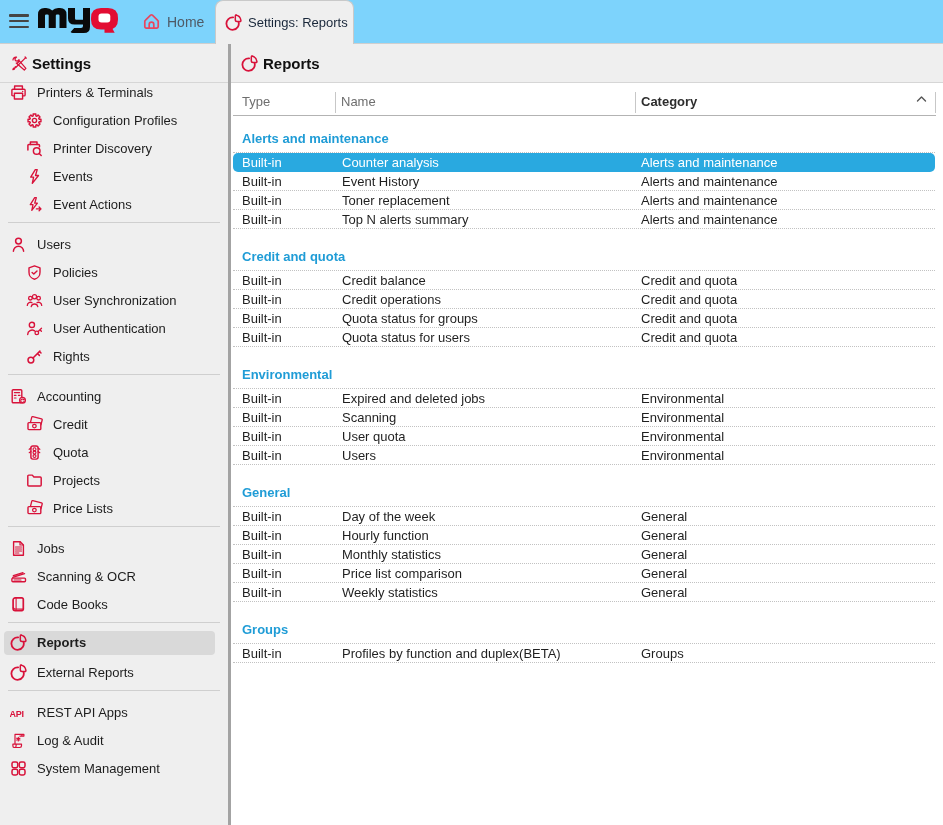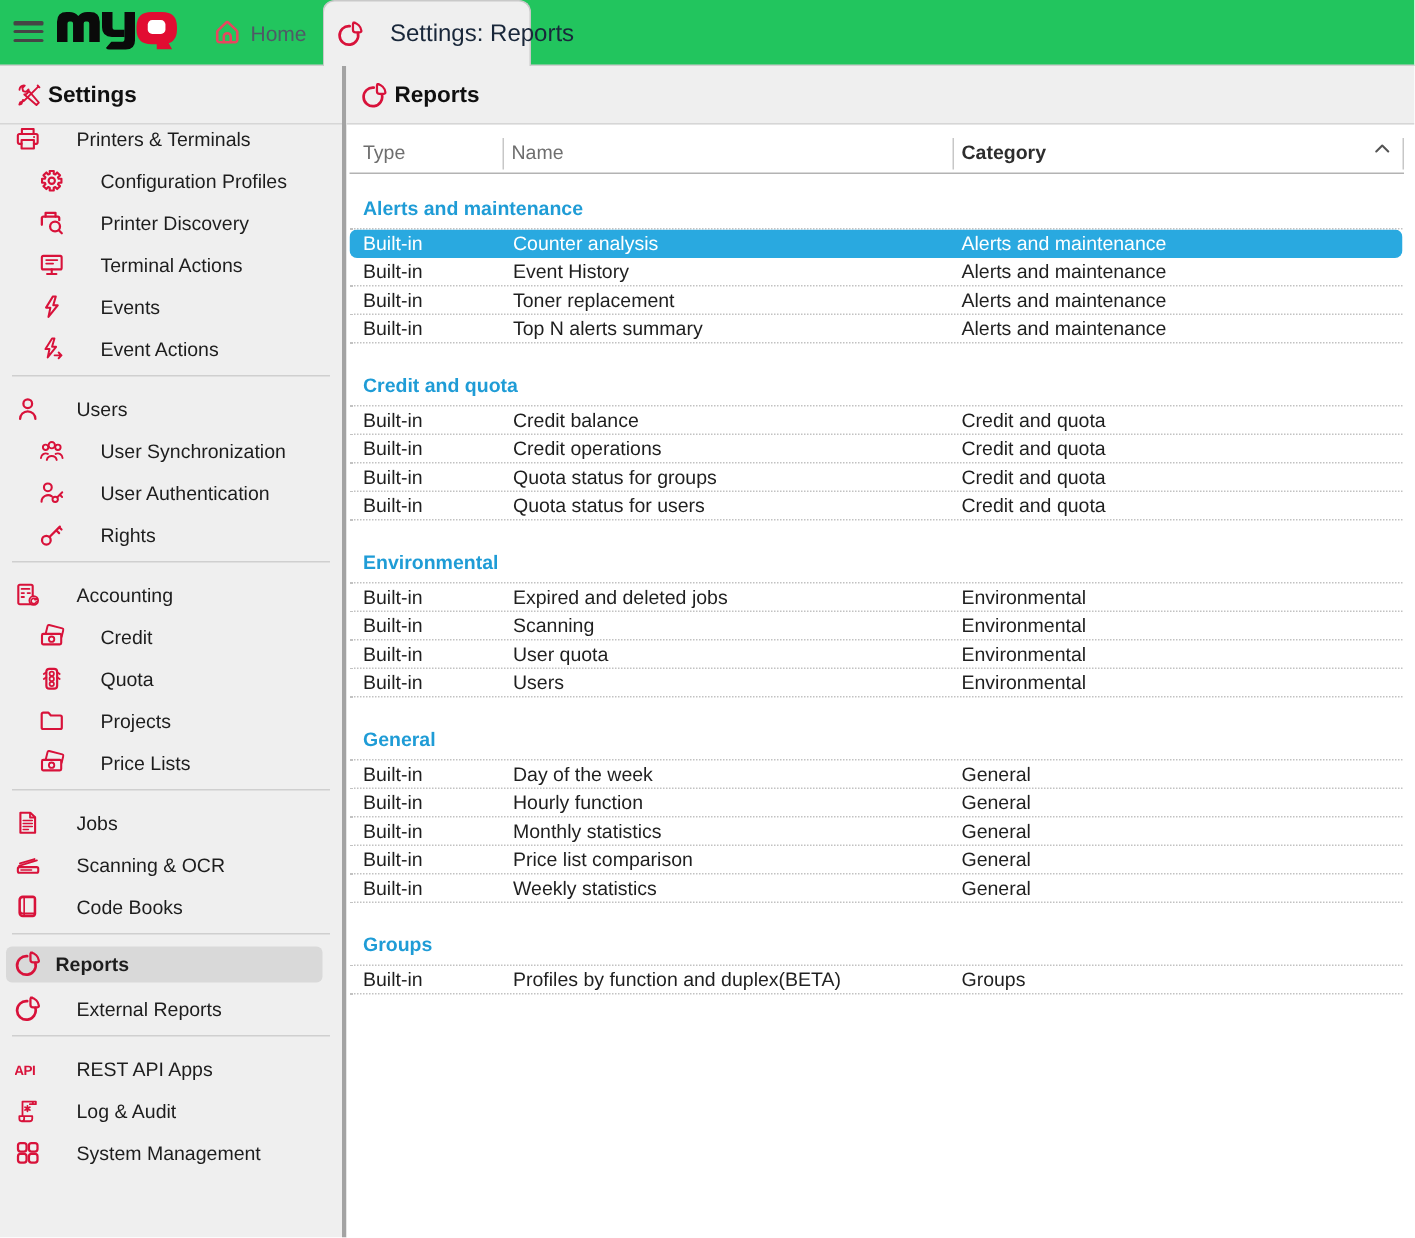--- a/index.html
+++ b/index.html
@@ -1,36 +1,36 @@
 <!DOCTYPE html>
 <html><head>
 <meta charset="utf-8">
 <style>
 * { margin:0; padding:0; box-sizing:border-box; }
 html,body { width:943px; height:825px; overflow:hidden; }
 body { font-family:"Liberation Sans",sans-serif; background:#fff; position:relative; color:#1f1f1f; }
 svg.ic { display:block; flex:0 0 auto; }
 
-.topbar { position:absolute; top:0; left:0; width:943px; height:44px; background:#22c55e; border-bottom:1px solid #cfcfcf; z-index:5;text-decoration:underline; }
+.topbar { position:absolute; top:0; left:0; width:943px; height:44px; background:#7dd3fc; border-bottom:1px solid #cfcfcf; z-index:5;text-decoration:underline; }
 .burger { position:absolute; left:9px; top:14px; width:20px; height:16px; }
 .burger div { height:2.6px; background:#454545; border-radius:1px; margin-bottom:3.3px; }
 .logo { position:absolute; left:38px; top:8px; }
 .hometab { position:absolute; left:143px; top:0; height:43px; display:flex; align-items:center; }
 .hometab span { margin-left:7px; font-size:14px; color:#4f5a66; white-space:nowrap; }
 .activetab { position:absolute; left:215px; top:0; width:139px; height:44px; background:#efefef; border:1px solid #c9c9c9; border-bottom:none; border-radius:8px 8px 0 0; display:flex; align-items:center; z-index:6; }
-.activetab span { margin-left:18px; font-size:16px; color:#19273a; white-space:nowrap; }
+.activetab span { margin-left:6px; font-size:13px; color:#19273a; white-space:nowrap; }
 .activetab svg { margin-left:9px; }
 
 .sidebar { position:absolute; top:44px; left:0; width:231px; height:781px; background:#efefef; border-right:3px solid #a3a3a3; overflow:hidden; }
 .sideheader { height:39px; border-bottom:1px solid #d6d6d6; display:flex; align-items:center; padding-left:11px; }
 .sideheader b { font-size:15px; color:#101010; margin-left:4px; }
 .menu { margin-top:-5px; }
 .mi { height:28px; display:flex; align-items:center; padding-left:10px; font-size:13px; color:#1d1d1d; }
 .mi svg { flex:0 0 auto; }
-.mi span { margin-left:24px; white-space:nowrap; }
+.mi span { margin-left:10px; white-space:nowrap; }
 .mi.sub { padding-left:26px; }
 .sep { height:1px; background:#cfcfcf; margin:4px 8px 7px 8px; }
 .mi.sel { padding-left:0; }
 .mi.sel .pill { height:24px; margin:-3px 13px 0 4px; flex:1; display:flex; align-items:center; background:#d9d9d9; border-radius:4px; padding-left:6px; font-weight:bold; }
 .mi.sel .pill span { margin-left:10px; }
 
 .content { position:absolute; top:44px; left:231px; width:712px; height:781px; background:#fff; }
 .contentheader { height:39px; background:#efefef; border-bottom:1px solid #d6d6d6; display:flex; align-items:center; padding-left:10px; }
 .contentheader b { font-size:15px; color:#101010; margin-left:5px; }
 .thead { position:relative; height:33px; }
@@ -87,30 +87,20 @@
             <path d="M1.9 9.9 V5.4 a1 1 0 0 1 1 -1 h9.6 a1 1 0 0 1 1 1 v1.4"></path>
             <circle cx="10.7" cy="11" r="3.3"></circle>
             <path d="M13.2 13.5 l2 2"></path>
           </g>
         </svg>
         <span>Printer Discovery</span>
       </div>
     <div class="mi sub">
         <svg class="ic" width="17" height="17" viewBox="0 0 17 17">
           <g fill="none" stroke="#d8123a" stroke-width="1.5" stroke-linecap="round" stroke-linejoin="round">
-            <rect x="1.9" y="2.6" width="13.2" height="9" rx="1" stroke-width="1.4"></rect>
-            <path d="M4.8 5.4 h7.4 M4.8 7.7 h4.6" stroke-width="1.2"></path>
-            <path d="M8.5 11.6 v2.2 M5.4 14.7 h6.2" stroke-width="1.4"></path>
-          </g>
-        </svg>
-        <span>Terminal Actions</span>
-      </div>
-    <div class="mi sub">
-        <svg class="ic" width="17" height="17" viewBox="0 0 17 17">
-          <g fill="none" stroke="#d8123a" stroke-width="1.5" stroke-linecap="round" stroke-linejoin="round">
             <path d="M9.3 1.6 L4.7 9.1 h2.9 L6.3 15.3 L12.5 7.5 H9.5 L11.2 1.6 Z" stroke-width="1.35"></path>
           </g>
         </svg>
         <span>Events</span>
       </div>
     <div class="mi sub">
         <svg class="ic" width="17" height="17" viewBox="0 0 17 17">
           <g fill="none" stroke="#d8123a" stroke-width="1.5" stroke-linecap="round" stroke-linejoin="round">
             <path d="M8.7 1.7 L4.3 8.7 h2.7 L5.8 14.3 L11.4 7.2 H8.7 L10.3 1.7 Z" stroke-width="1.3"></path>
             <path d="M10.4 12.9 h4.6 m-1.9 -1.9 l1.9 1.9 -1.9 1.9" stroke-width="1.3"></path>
@@ -120,20 +110,29 @@
       </div>
     <div class="sep"></div>
     <div class="mi">
         <svg class="ic" width="17" height="17" viewBox="0 0 17 17">
           <g fill="none" stroke="#d8123a" stroke-width="1.5" stroke-linecap="round" stroke-linejoin="round">
             <circle cx="8.5" cy="5.1" r="2.9"></circle>
             <path d="M3.4 15.3 a5.1 5.1 0 0 1 10.2 0"></path>
           </g>
         </svg>
         <span>Users</span>
+      </div>
+    <div class="mi sub">
+        <svg class="ic" width="17" height="17" viewBox="0 0 17 17">
+          <g fill="none" stroke="#d8123a" stroke-width="1.5" stroke-linecap="round" stroke-linejoin="round">
+            <path d="M8.5 1.9 L14 3.8 V8.2 A7 7 0 0 1 8.5 15.2 A7 7 0 0 1 3 8.2 V3.8 Z" stroke-width="1.4"></path>
+            <path d="M6.1 8.4 l1.7 1.7 L11 6.9" stroke-width="1.4"></path>
+          </g>
+        </svg>
+        <span>Policies</span>
       </div>
     <div class="mi sub">
         <svg class="ic" width="17" height="17" viewBox="0 0 17 17">
           <g fill="none" stroke="#d8123a" stroke-width="1.5" stroke-linecap="round" stroke-linejoin="round">
             <circle cx="4.4" cy="6.2" r="1.8" stroke-width="1.3"></circle>
             <circle cx="12.6" cy="6.2" r="1.8" stroke-width="1.3"></circle>
             <circle cx="8.5" cy="4.8" r="2.1" stroke-width="1.3"></circle>
             <path d="M1.3 13.4 a3.2 3.2 0 0 1 4.6 -2.8 M15.7 13.4 a3.2 3.2 0 0 0 -4.6 -2.8 M5.2 14.6 a3.4 3.4 0 0 1 6.6 0" stroke-width="1.3"></path>
           </g>
         </svg>

